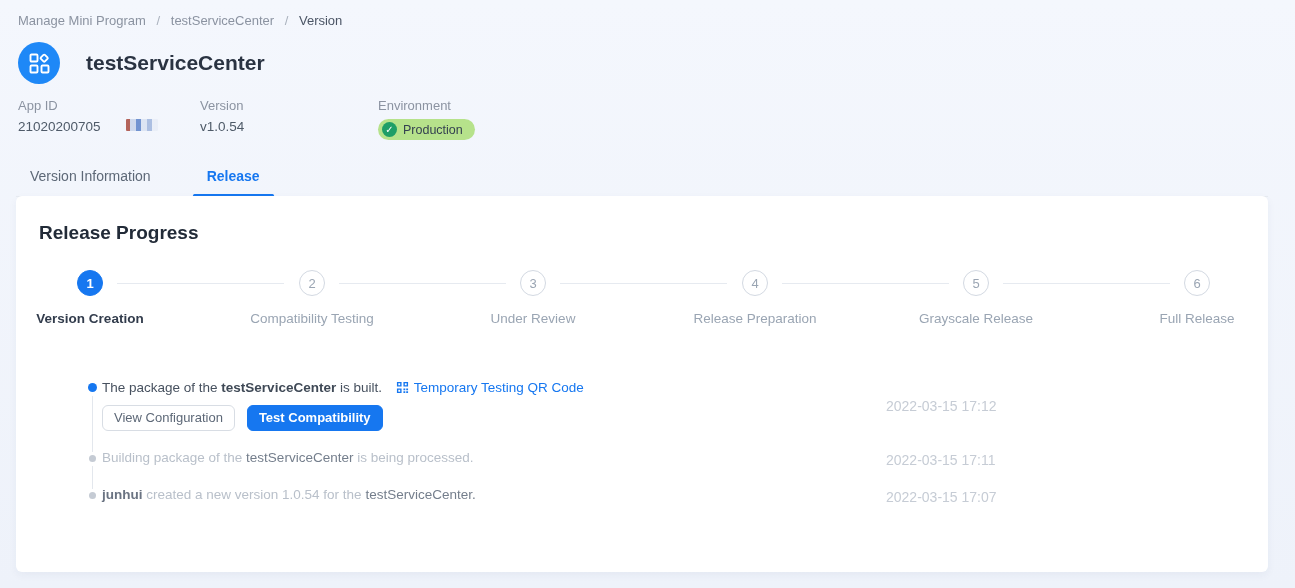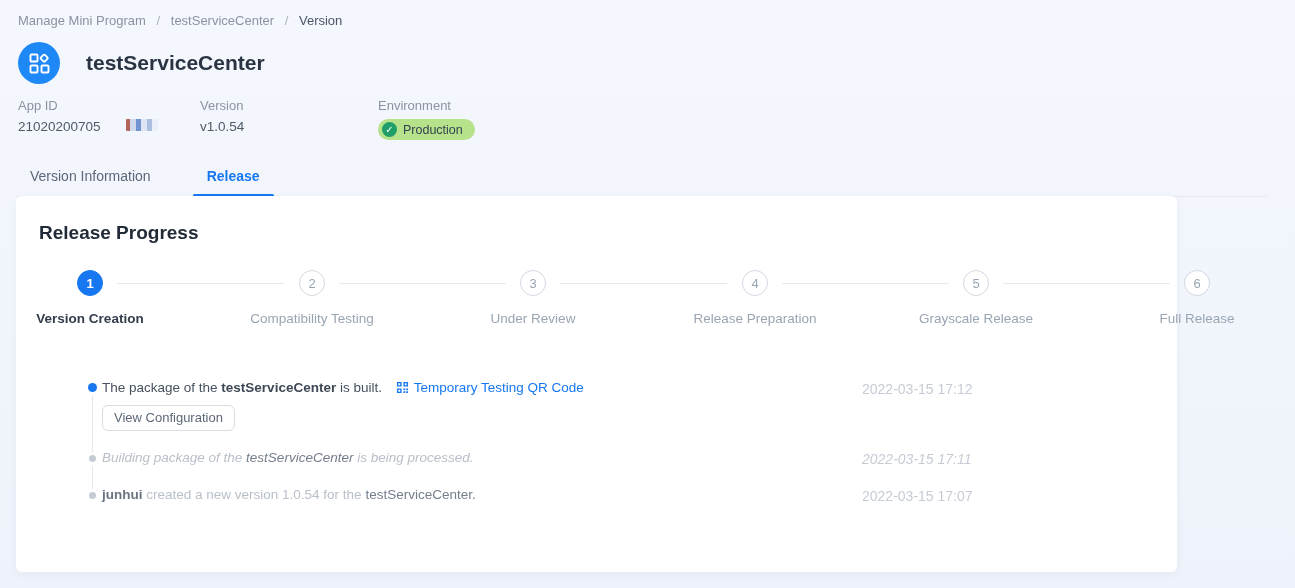--- a/index.html
+++ b/index.html
@@ -62,21 +62,21 @@
     cursor: pointer; position: relative; margin-right: 28px;
   }
   .tab.active { color: #1677f0; font-weight: 700; }
   .tab.active::after {
     content: ""; position: absolute; left: 0; right: 0; bottom: -1px;
     height: 3px; background: #1677f0; border-radius: 2px;
   }
   
   .card {
     position: absolute; left: 16px; top: 196px;
-    width: 1161px; height: 376px;
+    width: 1252px; height: 376px;
     background: #fff; border-radius: 6px;
     box-shadow: 0 3px 8px rgba(40,60,100,.05);
   }
   .card-title {
     padding: 26px 0 0 23px; font-size: 19px; font-weight: 700; color: #222b38;
   }
   
   .stepper { position: relative; height: 62px; margin-top: 26px; }
   .step { position: absolute; width: 200px; text-align: center; top: 0; }
   .step-circle {
@@ -87,29 +87,29 @@
   .step.active .step-circle { background: #1677f0; border-color: #1677f0; color: #fff; font-weight: 700; }
   .step-label { margin-top: 15px; font-size: 13.5px; color: #9aa5b3; }
   .step.active .step-label { color: #323c4c; font-weight: 700; }
   .conn { position: absolute; top: 13px; height: 1px; width: 167px; background: #e6eaf0; }
   .s0 { left: -26px; }  .s1 { left: 196px; } .s2 { left: 417px; }
   .s3 { left: 639px; }  .s4 { left: 860px; } .s5 { left: 1081px; }
   .c0 { left: 101px; } .c1 { left: 323px; } .c2 { left: 544px; }
   .c3 { left: 766px; } .c4 { left: 987px; }
   
   .timeline { position: relative; margin: 46px 30px 0 72px; font-size: 13.5px; }
-  .tl-row { position: relative; display: flex; align-items: flex-start; padding-left: 14px; }
+  .tl-row { position: relative; display: flex; align-items: center; padding-left: 14px; gap: 24px; }
   .tl-row .tl-content { width: 760px; line-height: 20px; }
   .tl-time { color: #c6ccd5; font-size: 14px; padding-top: 3px; }
   .dot-blue { position: absolute; left: 0; top: 5px; width: 9px; height: 9px; border-radius: 50%; background: #1677f0; }
   .dot-gray { position: absolute; left: 1px; top: 7px; width: 7px; height: 7px; border-radius: 50%; background: #c5cbd4; }
   .vseg { position: absolute; left: 4px; width: 1px; background: #e3e7ed; }
   .vseg1 { top: 18px; height: 56px; }
   .vseg2 { top: 88px; height: 23px; }
-  .row2 { margin-top: 17px; font-style: italic; }
+  .row2 { margin-top: 17px; }
   .row3 { margin-top: 17px; }
   .t-dark { color: #47515f; }
   .t-bold { font-weight: 700; color: #3f4956; }
   .t-light { color: #b9c0ca; }
   .t-mid { color: #747e8c; }
   .t-user { color: #6a7382; font-weight: 700; }
   .qr-link { color: #1677f0; cursor: pointer; margin-left: 10px; white-space: nowrap; }
   .qr-link svg { vertical-align: -2px; margin-right: 5px; }
   .btn-row { margin-top: 7px; display: flex; }
   .btn {
@@ -216,20 +216,21 @@
         <span class="dot-blue"></span>
         <div class="tl-content">
           <div>
             <span class="t-dark">The package of the </span><span class="t-bold">testServiceCenter</span><span class="t-dark"> is built.</span>
             <span class="qr-link"><svg width="13" height="13" viewBox="0 0 14 14" fill="#1677f0">
                   <path d="M1 1h5v5H1V1zm1.5 1.5v2h2v-2h-2zM8 1h5v5H8V1zm1.5 1.5v2h2v-2h-2zM1 8h5v5H1V8zm1.5 1.5v2h2v-2h-2zM8 8h2v2H8V8zm3 0h2v2h-2V8zm-3 3h2v2H8v-2zm3 0h2v2h-2v-2z"></path>
                 </svg><span>Temporary Testing QR Code</span></span>
           </div>
           <div class="btn-row">
             <span class="btn btn-outline">View Configuration</span>
+            <span class="btn btn-primary">Test Compatibility</span>
           </div>
         </div>
         <div class="tl-time">2022-03-15 17:12</div>
       </div>
 
       <div class="tl-row row2">
         <span class="dot-gray"></span>
         <div class="tl-content">
           <span class="t-light">Building package of the </span><span class="t-mid">testServiceCenter</span><span class="t-light"> is being processed.</span>
         </div>

